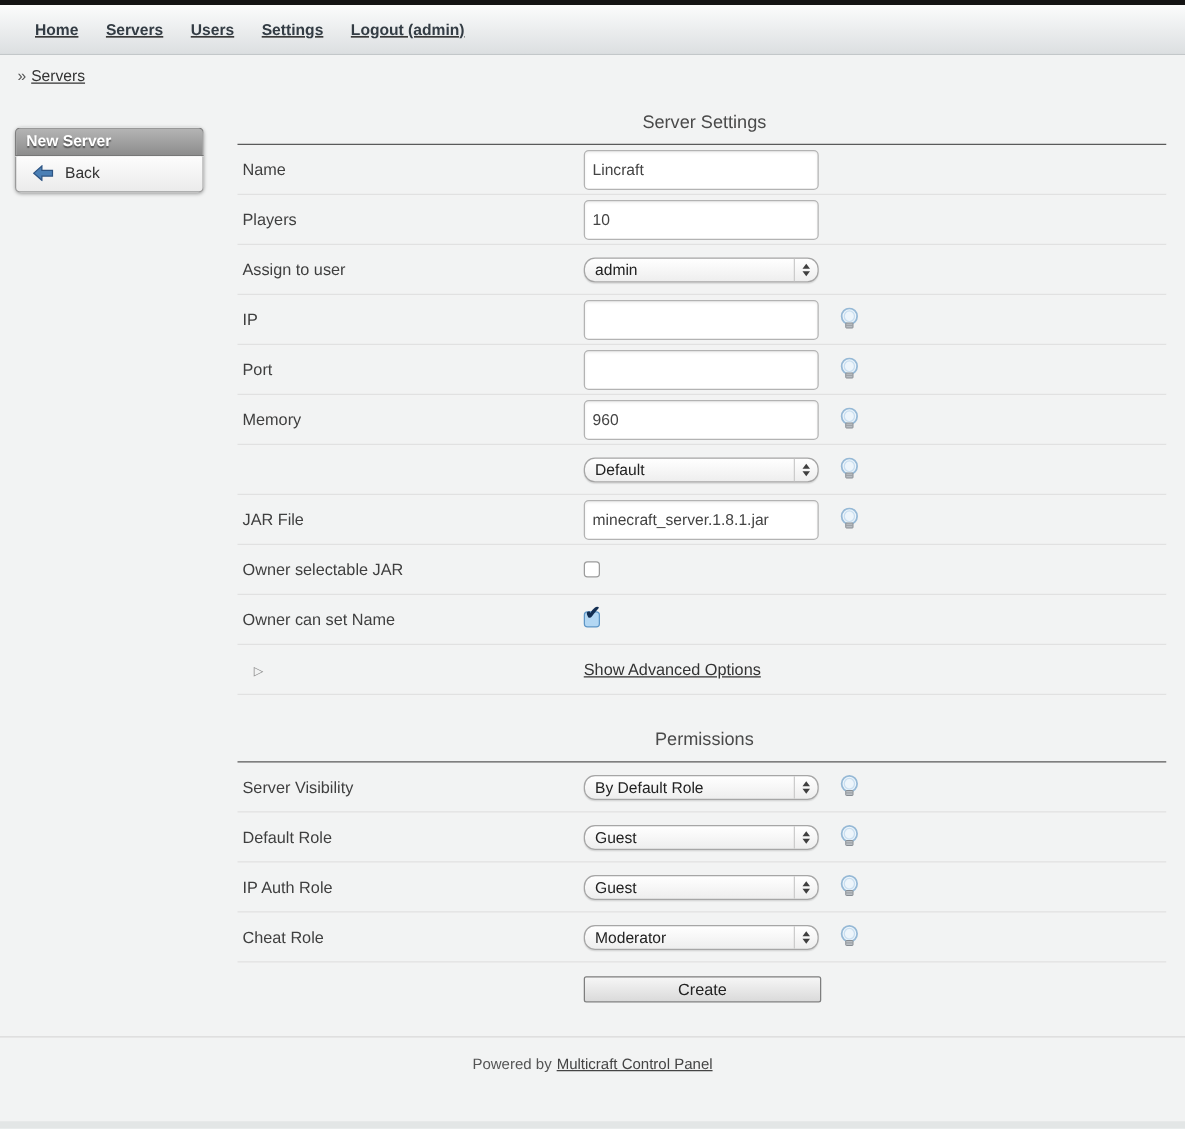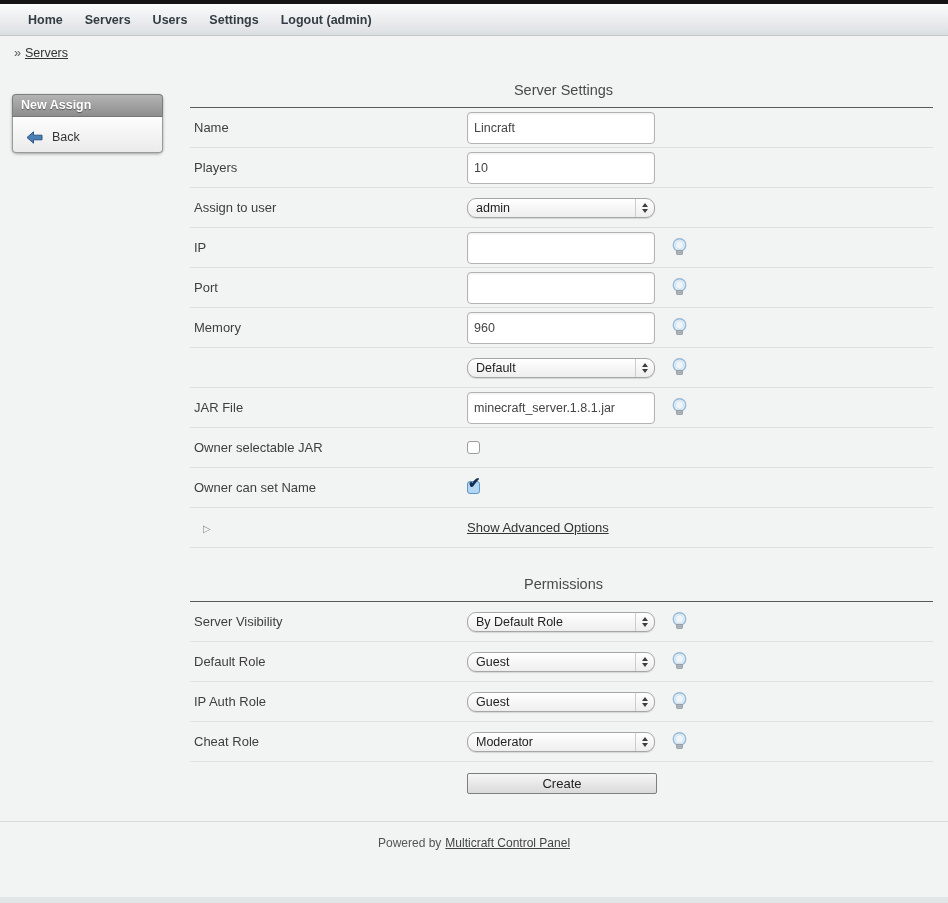--- a/index.html
+++ b/index.html
@@ -6,24 +6,25 @@
   html,body { margin:0; padding:0; }
   body {
     width:948px; height:903px; position:relative;
     background:#f2f3f3;
     font-family:"Liberation Sans", sans-serif;
     overflow:hidden;
   }
   
   .top-strip { height:4px; background:#141414; }
   .navbar {
-    height:32px; display:flex; align-items:center; gap:22px;
+    height:40px; display:flex; align-items:center; gap:22px;
     padding:0 0 0 28px;
     background:linear-gradient(#fbfcfc,#dcdfe1);
     border-bottom:1px solid #c3c7c9;
+    text-decoration:underline;
   }
   .nav-item { font-size:12.5px; font-weight:bold; color:#333c44; cursor:pointer; white-space:nowrap; }
 
   .breadcrumb { padding:10px 0 0 14px; font-size:12.5px; color:#555; height:26px; }
   .breadcrumb a { color:#333; text-decoration:underline; cursor:pointer; }
   .breadcrumb .marker { margin-right:4px; }
 
   .content { position:relative; }
 
   
@@ -31,21 +32,21 @@
   .sidebar-header {
     background:linear-gradient(#b4b4b4,#8d8d8d);
     border:1px solid #7e7e7e; border-bottom-color:#777;
     border-radius:4px 4px 0 0;
     color:#fff; font-weight:bold; font-size:12.5px;
     padding:3px 8px 4px; text-shadow:0 1px 1px rgba(0,0,0,.45);
   }
   .sidebar-body {
     background:linear-gradient(#fdfdfd,#ebebeb);
     border:1px solid #9a9a9a; border-top:none;
-    border-radius:0 0 4px 4px; padding:13px 8px 8px;
+    border-radius:0 0 4px 4px; padding:6px 8px 8px;
   }
   .back-item { display:flex; align-items:center; gap:9px; font-size:12.5px; color:#333; cursor:pointer; padding-left:5px; }
 
   
   .main { margin-left:190px; width:743px; }
   .section-title { font-size:14.5px; font-weight:normal; color:#4a4a4a; margin:20px 0 9px 4px;text-align:center; }
   .section-rule { border:none; border-top:1px solid #5a5a5a; margin:0; }
 
   .row { display:flex; align-items:center; min-height:40px; border-bottom:1px solid #e1e1e1; padding-left:4px; }
   .row-label { width:273px; font-size:13px; color:#3f3f3f; flex-shrink:0; }
@@ -115,21 +116,21 @@
   <span class="nav-item">Settings</span>
   <span class="nav-item">Logout (admin)</span>
 </div>
 
 <div class="breadcrumb">
   <span class="marker">»</span><a>Servers</a>
 </div>
 
 <div class="content">
   <div class="sidebar">
-    <div class="sidebar-header">New Assign</div>
+    <div class="sidebar-header">New Server</div>
     <div class="sidebar-body">
       <div class="back-item">
         <span style="display:flex;">
           <svg width="17" height="13" viewBox="0 0 17 13">
               <path d="M7.5 0.8 L1 6.5 L7.5 12.2 L7.5 8.8 L16 8.8 L16 4.2 L7.5 4.2 Z" fill="#4a7fb5" stroke="#2d5483" stroke-width="1"></path>
             </svg>
         </span>
         <span>Back</span>
       </div>
     </div>

